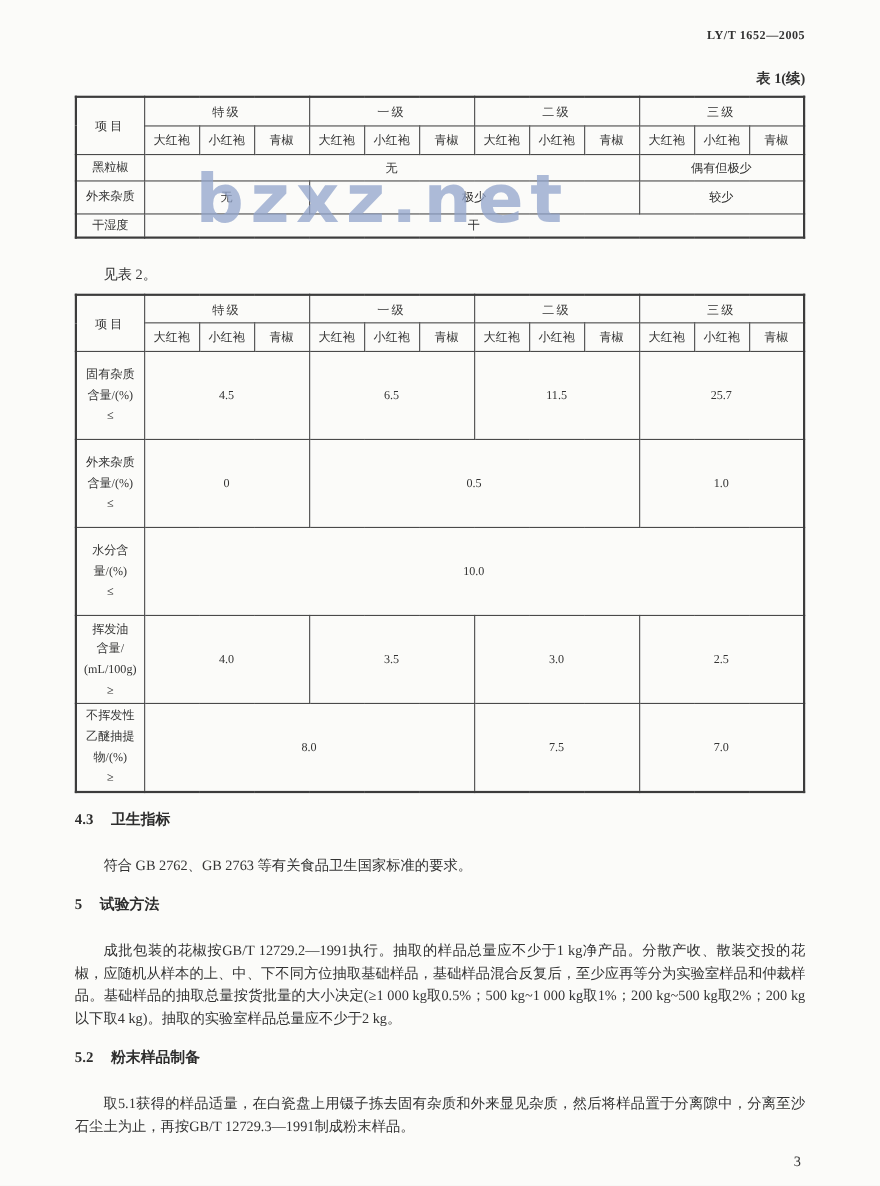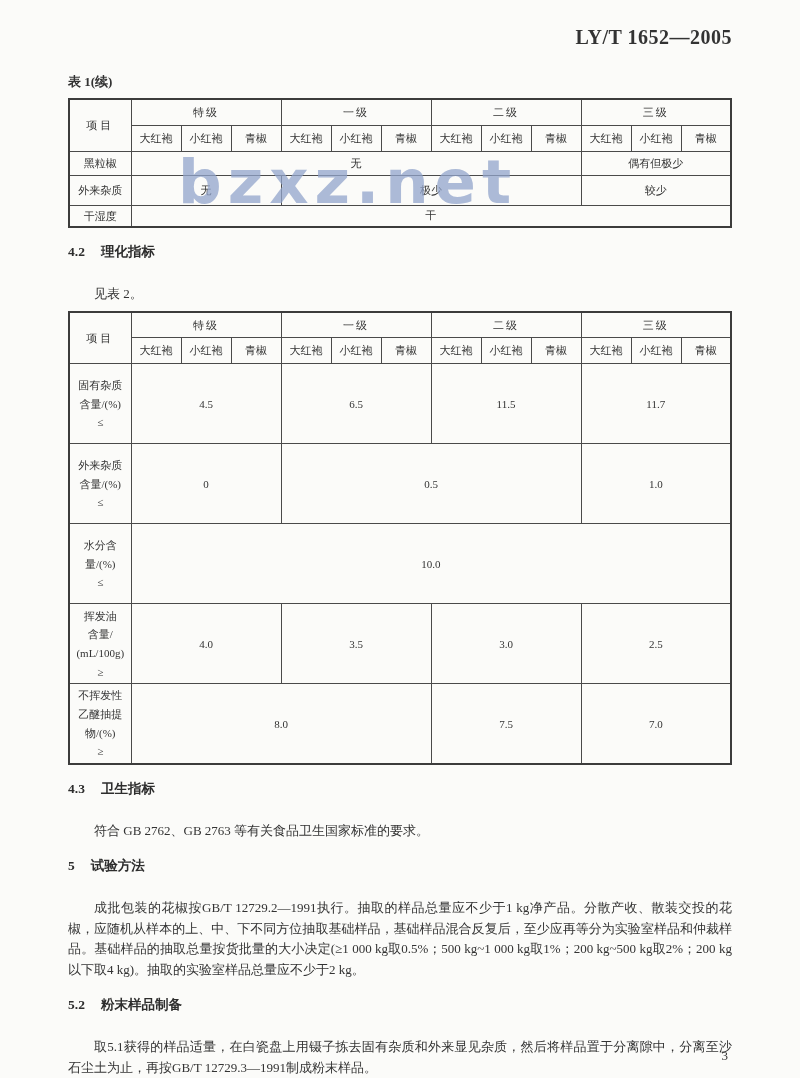--- a/index.html
+++ b/index.html
@@ -14,27 +14,27 @@
     height:1078px;
     margin:0 auto;
     background:#fbfbf9;
     box-sizing:border-box;
     padding:26px 68px 20px 68px;
     overflow:hidden;
   }
   .doc-header{
     text-align:right;
     font-weight:bold;
-    font-size:20px;
+    font-size:11px;
     letter-spacing:.5px;
     color:#333;
     margin-bottom:24px;
   }
   .tbl-caption{
-    text-align:left;
+    text-align:right;
     font-weight:bold;
     font-size:13px;
     color:#333;
     margin:4px 0 7px 0;
   }
   table.tbl{
     border-collapse:collapse;
     table-layout:fixed;
     width:664px;
     border:2px solid #3c3c3c;
@@ -158,23 +158,20 @@
       <td colspan="6">极少</td>
       <td colspan="3">较少</td>
     </tr>
     <tr class="t1-r3">
       <td class="row-label">干湿度</td>
       <td colspan="12">干</td>
     </tr>
   </tbody>
     </table>
 
-  <div class="heading">
-    <span class="h-num">4.2</span><span>理化指标</span>
-  </div>
   <p class="body-text indent">见表 2。</p>
 
 
   <table class="tbl">
     <colgroup>
       <col style="width:62px">
       <col>
         <col>
         <col>
         <col>
@@ -209,21 +206,21 @@
       <td class="variety-hdr">小红袍</td>
       <td class="variety-hdr">青椒</td>
     </tr>
     <tr class="t2-data">
       <td class="row-label">固有杂质
 含量/(%)
 ≤</td>
       <td colspan="3">4.5</td>
       <td colspan="3">6.5</td>
       <td colspan="3">11.5</td>
-      <td colspan="3">11.7</td>
+      <td colspan="3">25.7</td>
     </tr>
     <tr class="t2-data">
       <td class="row-label">外来杂质
 含量/(%)
 ≤</td>
       <td colspan="3">0</td>
       <td colspan="6">0.5</td>
       <td colspan="3">1.0</td>
     </tr>
     <tr class="t2-data">

